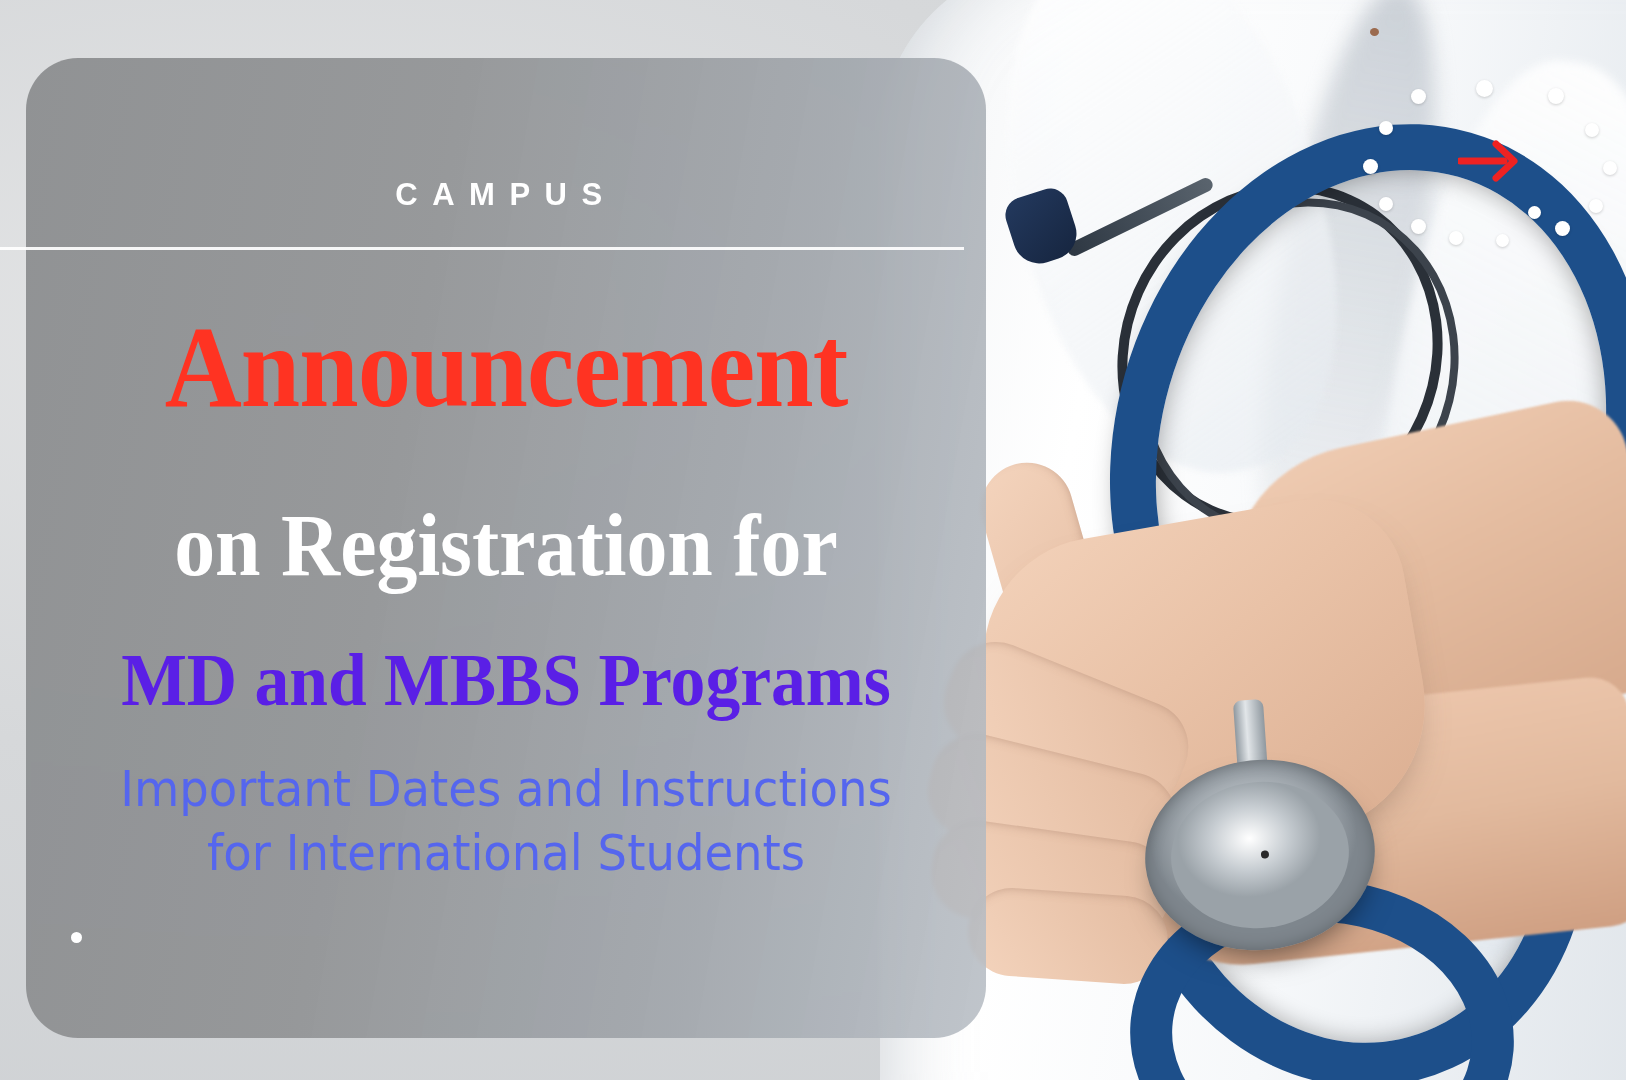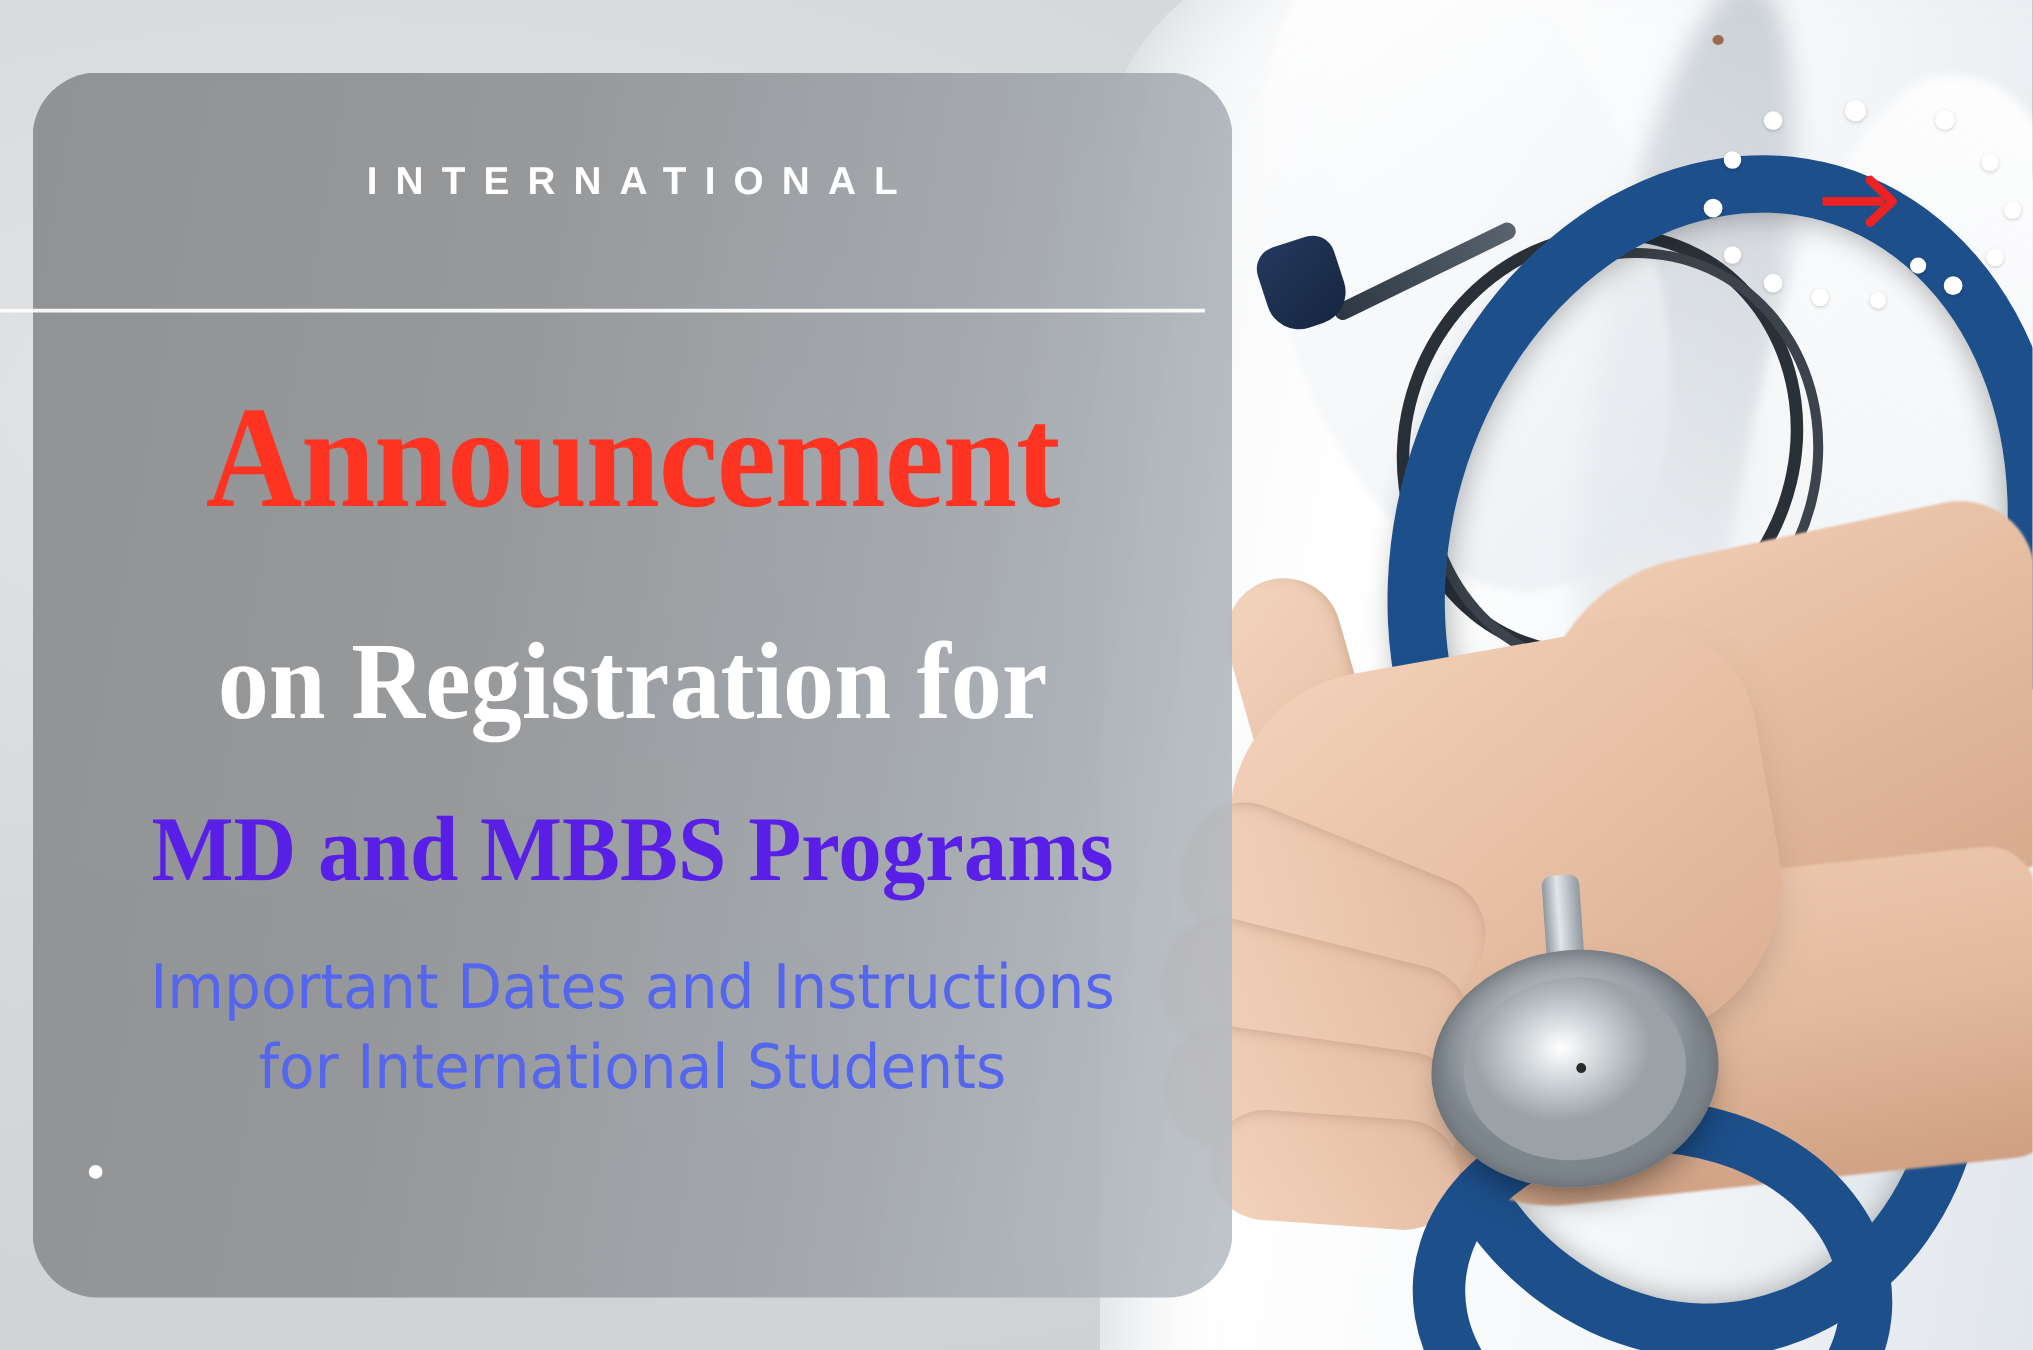--- a/index.html
+++ b/index.html
@@ -400,21 +400,22 @@
 
     <svg class="arrow-deco" width="62" height="46" viewBox="0 0 62 46">
       <line x1="2" y1="23" x2="46" y2="23" stroke="#ee2222" stroke-width="7" stroke-linecap="round"></line>
       <polyline points="38,6 56,23 38,40" fill="none" stroke="#ee2222" stroke-width="7" stroke-linecap="round" stroke-linejoin="round"></polyline>
     </svg>
   </div>
 
   <div class="card">
 
     <div class="header-text">
-      <span>INTERNATIONAL</span><br>
+      <br>
+      <span>CAMPUS</span>
     </div>
 
     <div class="divider"></div>
 
     <div class="title-announcement">Announcement</div>
 
     <div class="title-line2">on Registration for</div>
 
     <div class="title-line3">MD and MBBS Programs</div>
 

